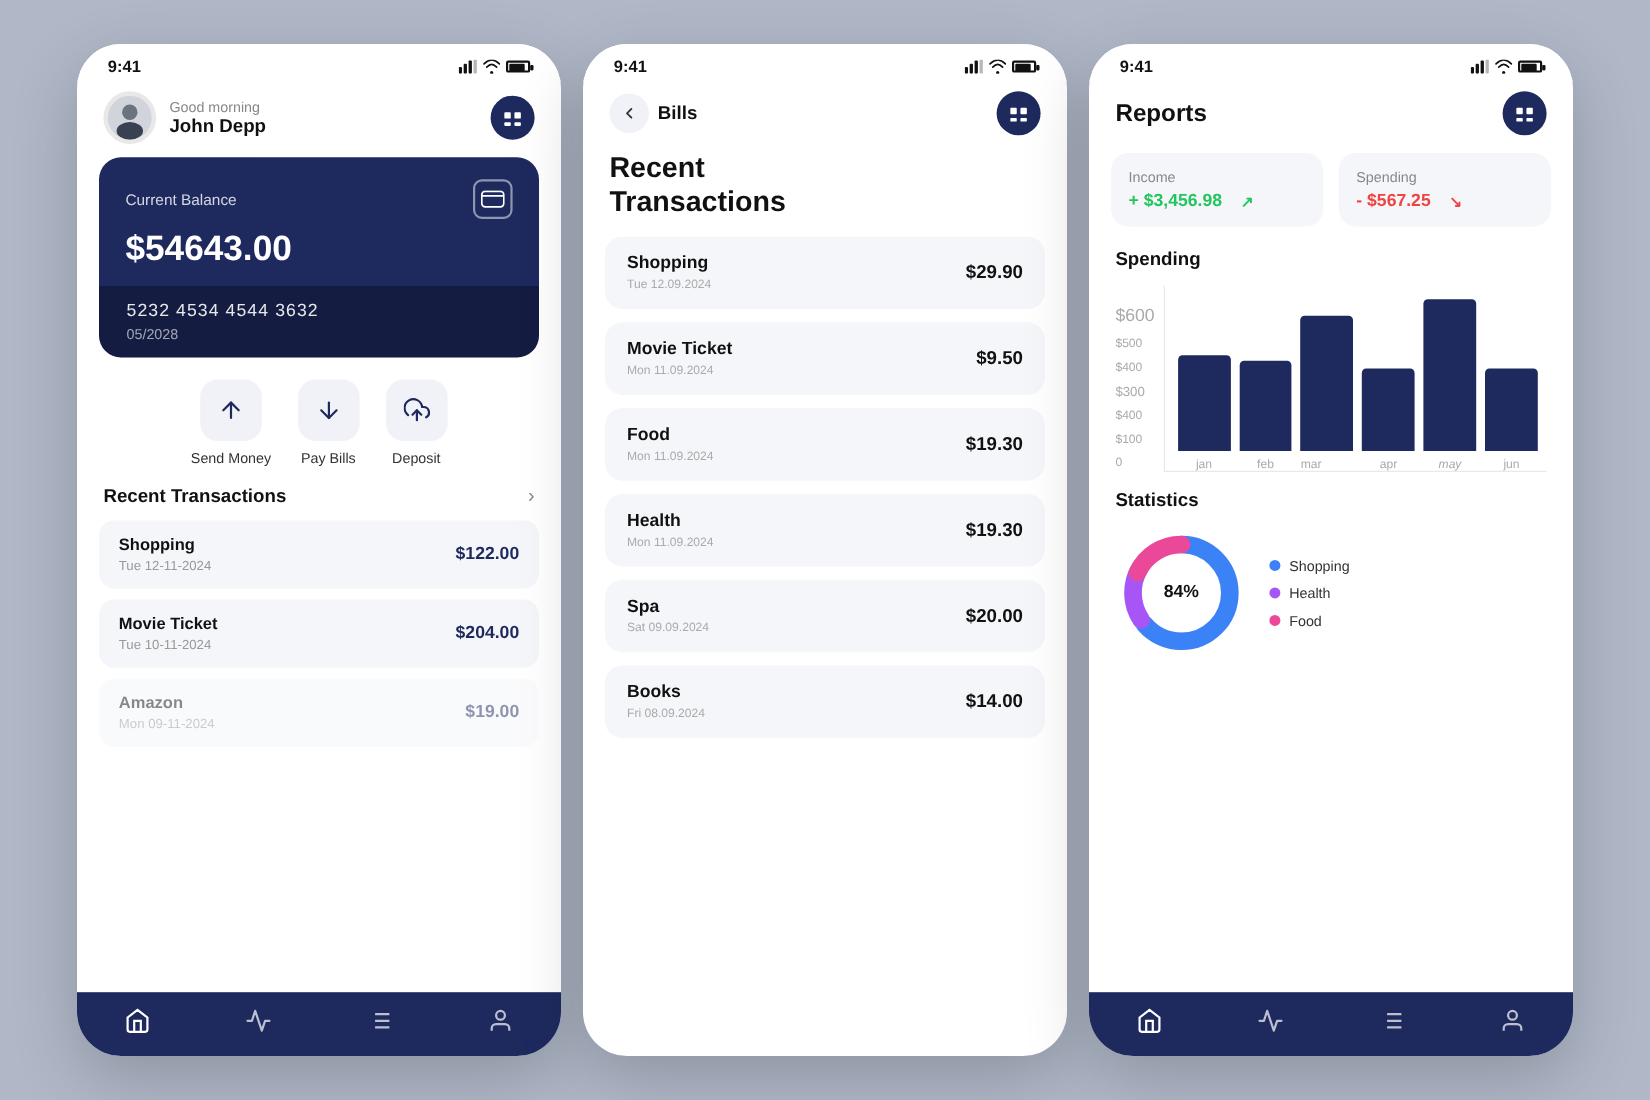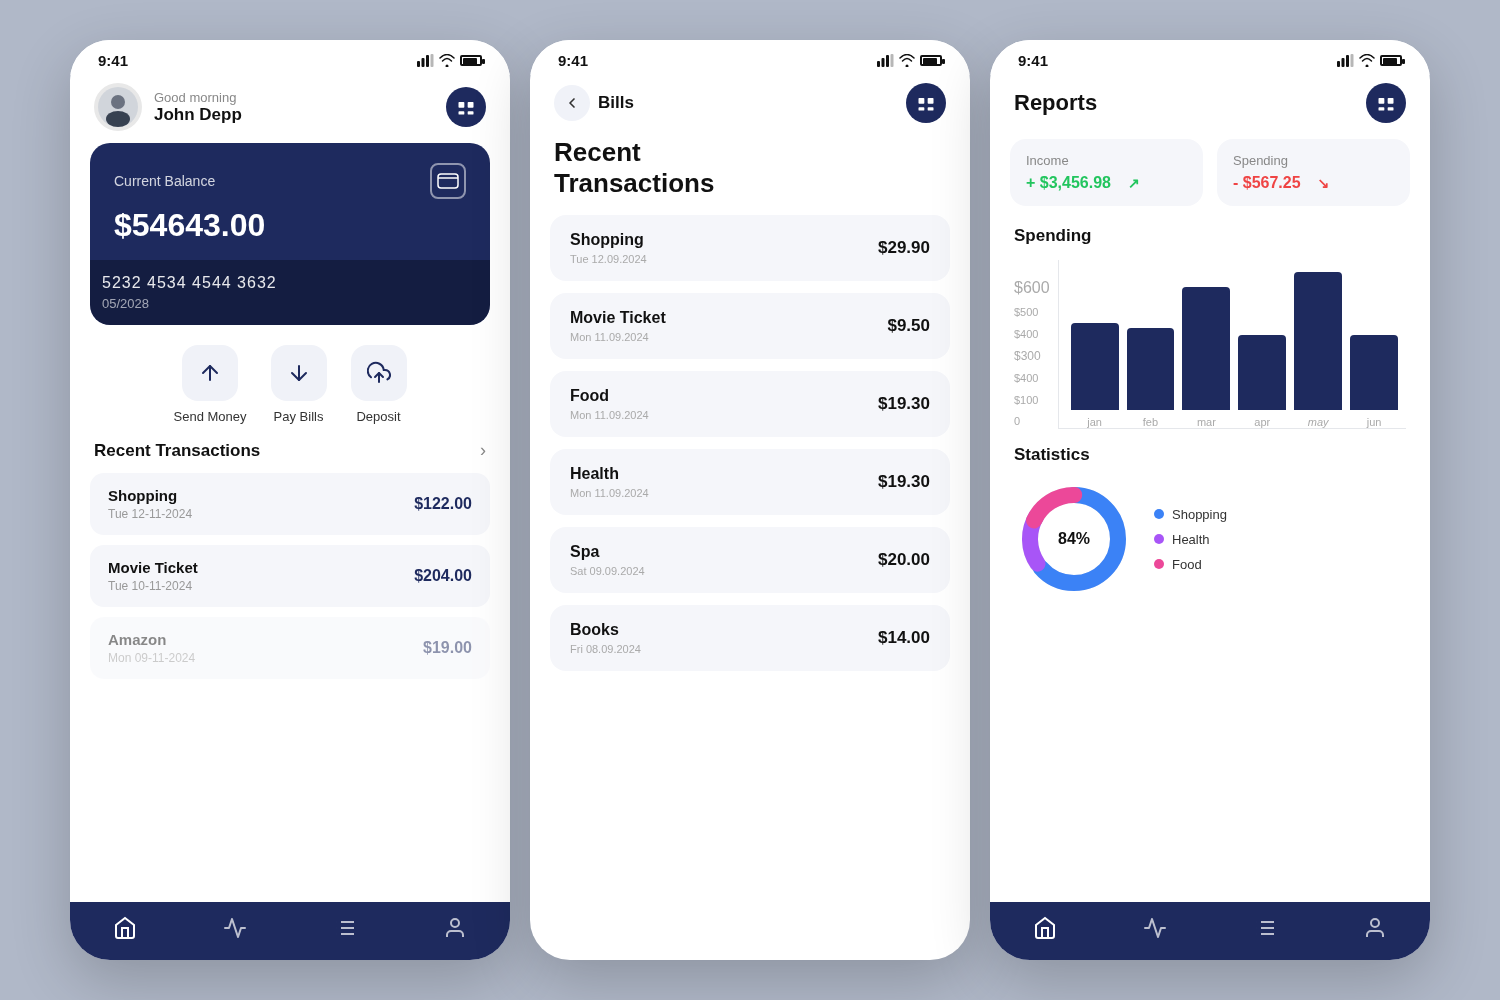--- a/index.html
+++ b/index.html
@@ -50,21 +50,21 @@
     .p1-greeting-text { font-size: 13px; color: #888; }
     .p1-name { font-size: 17px; font-weight: 700; color: #111; }
     .icon-btn { width: 40px; height: 40px; border-radius: 20px; background: #1e2a5e; display: flex; align-items: center; justify-content: center; }
     .icon-btn svg { width: 20px; height: 20px; fill: white; }
     
     .balance-card { margin: 0 20px; background: #1e2a5e; border-radius: 20px; padding: 20px 24px 0; color: white; overflow: hidden; }
     .card-top { display: flex; justify-content: space-between; align-items: center; margin-bottom: 8px; }
     .card-label { font-size: 14px; color: rgba(255,255,255,0.8); }
     .card-icon { width: 36px; height: 36px; border-radius: 8px; border: 2px solid rgba(255,255,255,0.5); display: flex; align-items: center; justify-content: center; }
     .card-balance { font-size: 32px; font-weight: 700; color: white; margin-bottom: 16px; }
-    .card-number-row { background: rgba(0,0,0,0.3); margin: 0 -24px; padding: 14px 12px; border-radius: 0 0 20px 20px; }
+    .card-number-row { background: rgba(0,0,0,0.3); margin: 0 -24px; padding: 14px 25px; border-radius: 0 0 20px 20px; }
     .card-number { font-size: 16px; letter-spacing: 1px; color: rgba(255,255,255,0.9); }
     .card-expiry { font-size: 13px; color: rgba(255,255,255,0.6); margin-top: 4px; }
     
     .actions-row { display: flex; justify-content: center; gap: 24px; padding: 20px 20px 12px; }
     .action-btn { display: flex; flex-direction: column; align-items: center; gap: 8px; cursor: pointer; }
     .action-icon { width: 56px; height: 56px; border-radius: 16px; background: #f0f2f8; display: flex; align-items: center; justify-content: center; }
     .action-icon svg { width: 24px; height: 24px; stroke: #1e2a5e; fill: none; stroke-width: 2; }
     .action-label { font-size: 13px; color: #333; }
     
     .section-header { display: flex; justify-content: space-between; align-items: center; padding: 4px 24px 12px; }
@@ -443,21 +443,21 @@
                 <div style="flex: 1 1 0%; display: flex; align-items: flex-end; height: 100%;">
                   <div style="width: 100%; height: 92%; background: rgb(30, 42, 94); border-radius: 4px 4px 0px 0px;"></div>
                 </div>
                 <div style="flex: 1 1 0%; display: flex; align-items: flex-end; height: 100%;">
                   <div style="width: 100%; height: 50%; background: rgb(30, 42, 94); border-radius: 4px 4px 0px 0px;"></div>
                 </div>
               </div>
             <div style="display:flex; gap:8px; padding:6px 8px 0 12px;">
               <span style="flex:1;text-align:center;font-size:11px;color:#aaa;">jan</span>
               <span style="flex:1;text-align:center;font-size:11px;color:#aaa;">feb</span>
-              <span style="flex:1;text-align:center;font-size:11px;color:#aaa;">mar</span>
+              <span style="flex:1;text-align:left;font-size:11px;color:#aaa;">mar</span>
               <span style="flex:1;text-align:center;font-size:11px;color:#aaa;">apr</span>
               <span style="flex:1;text-align:center;font-size:11px;color:#aaa;font-style:italic;">may</span>
               <span style="flex:1;text-align:center;font-size:11px;color:#aaa;">jun</span>
             </div>
           </div>
         </div>
       </div>
 
       <div class="stats-section">
         <div class="stats-title">Statistics</div>

